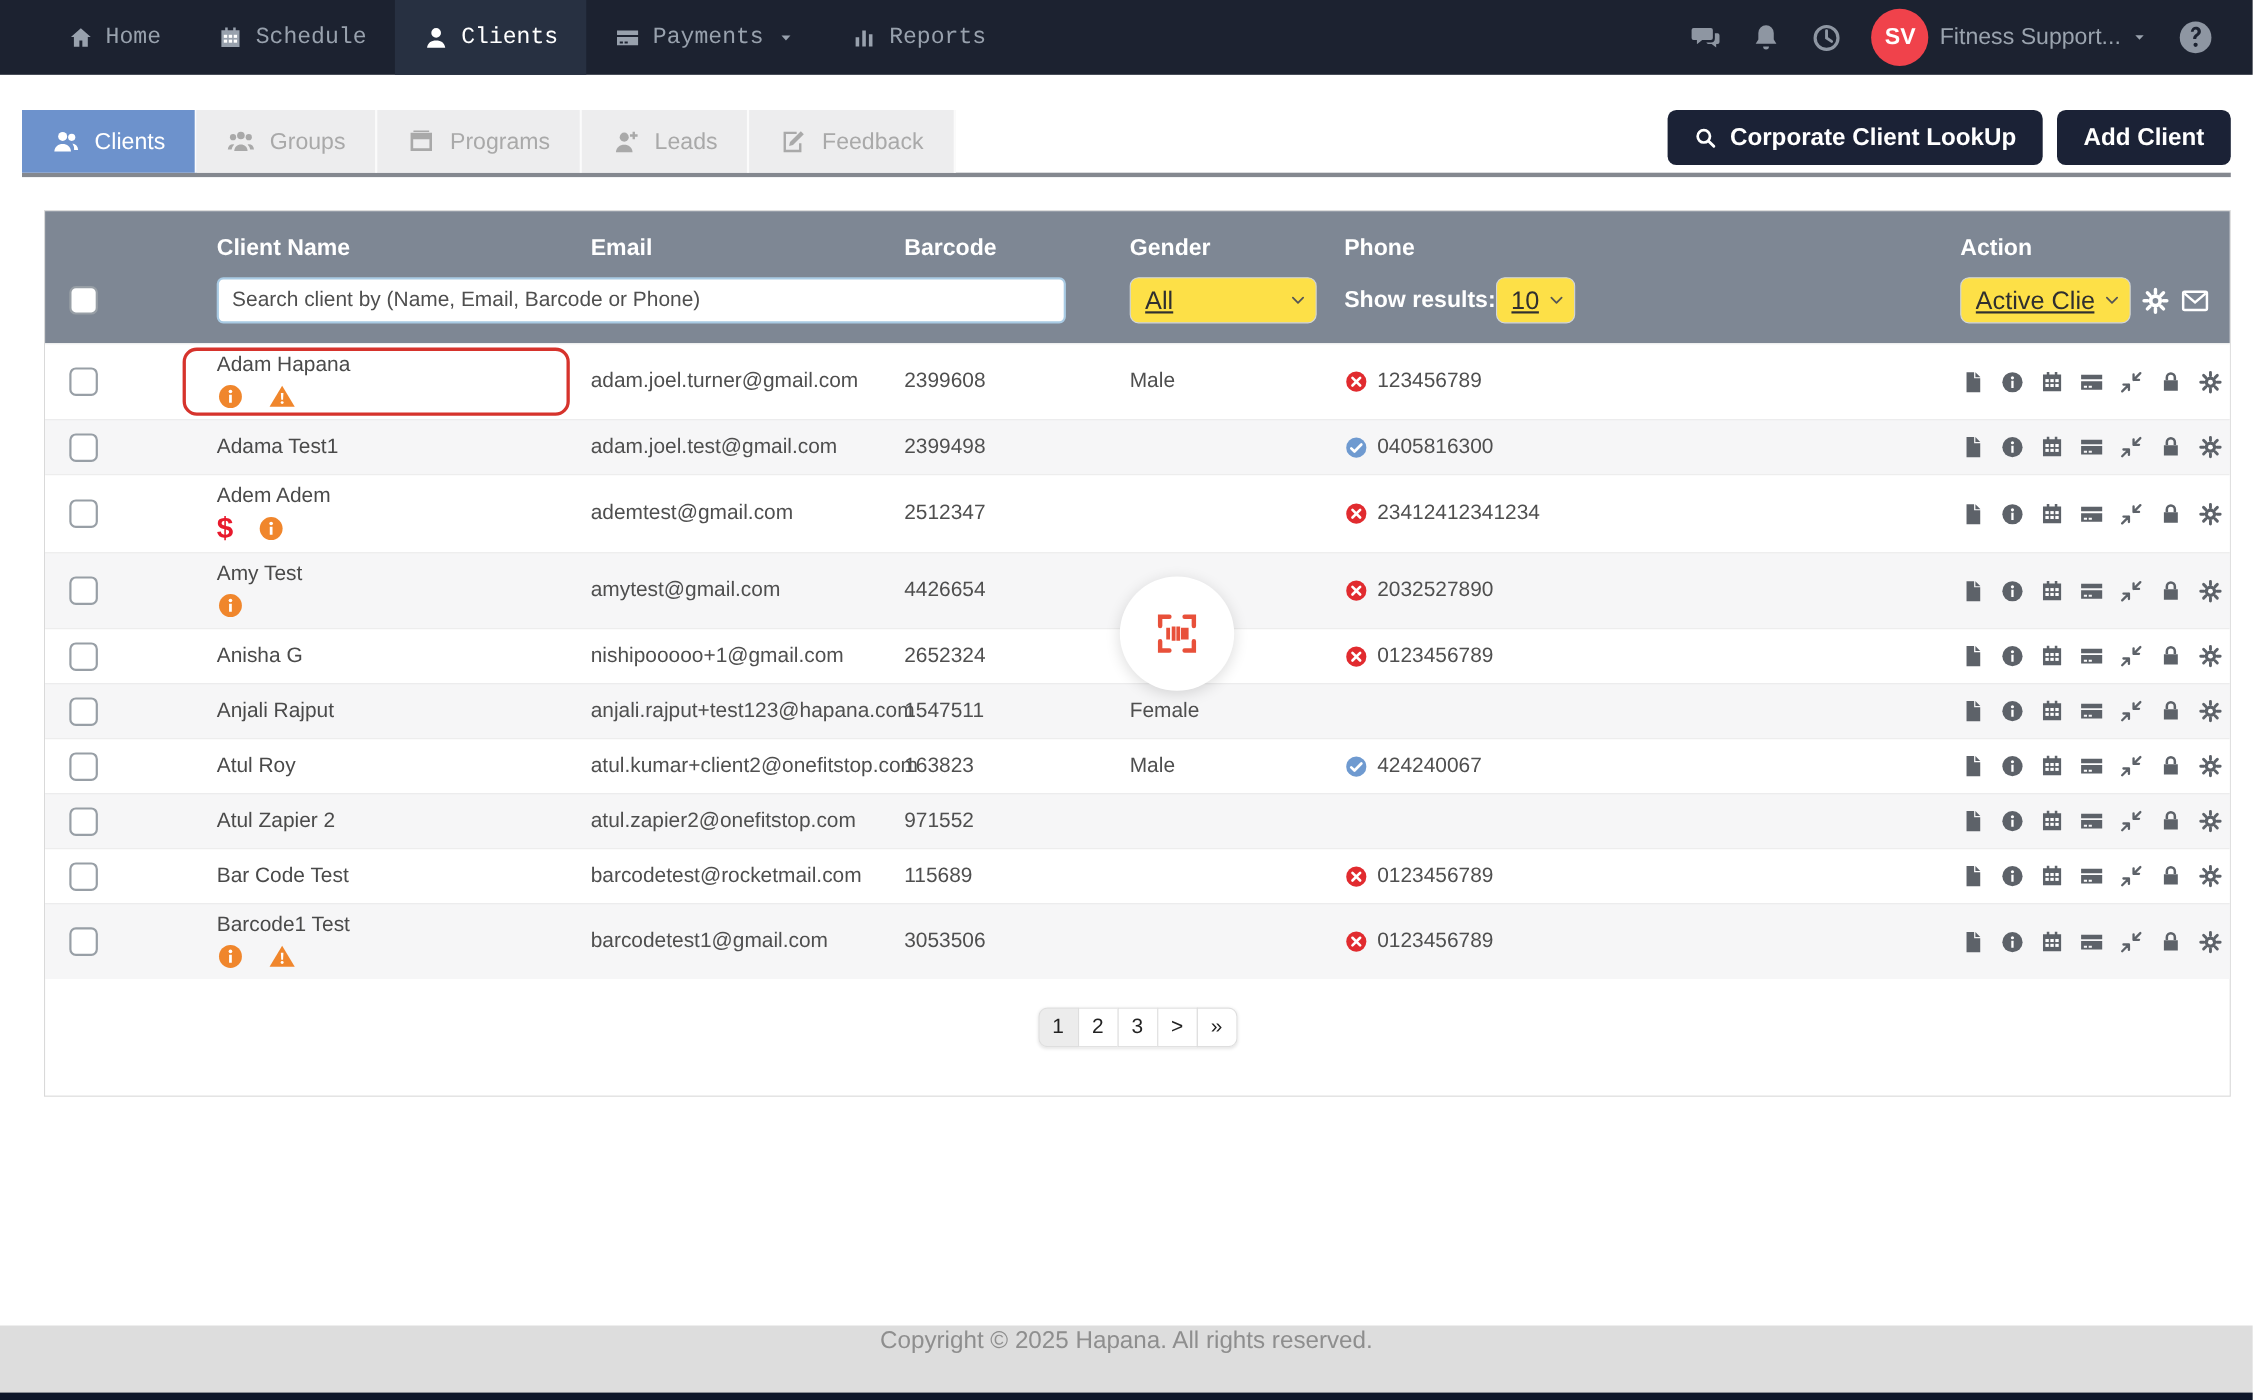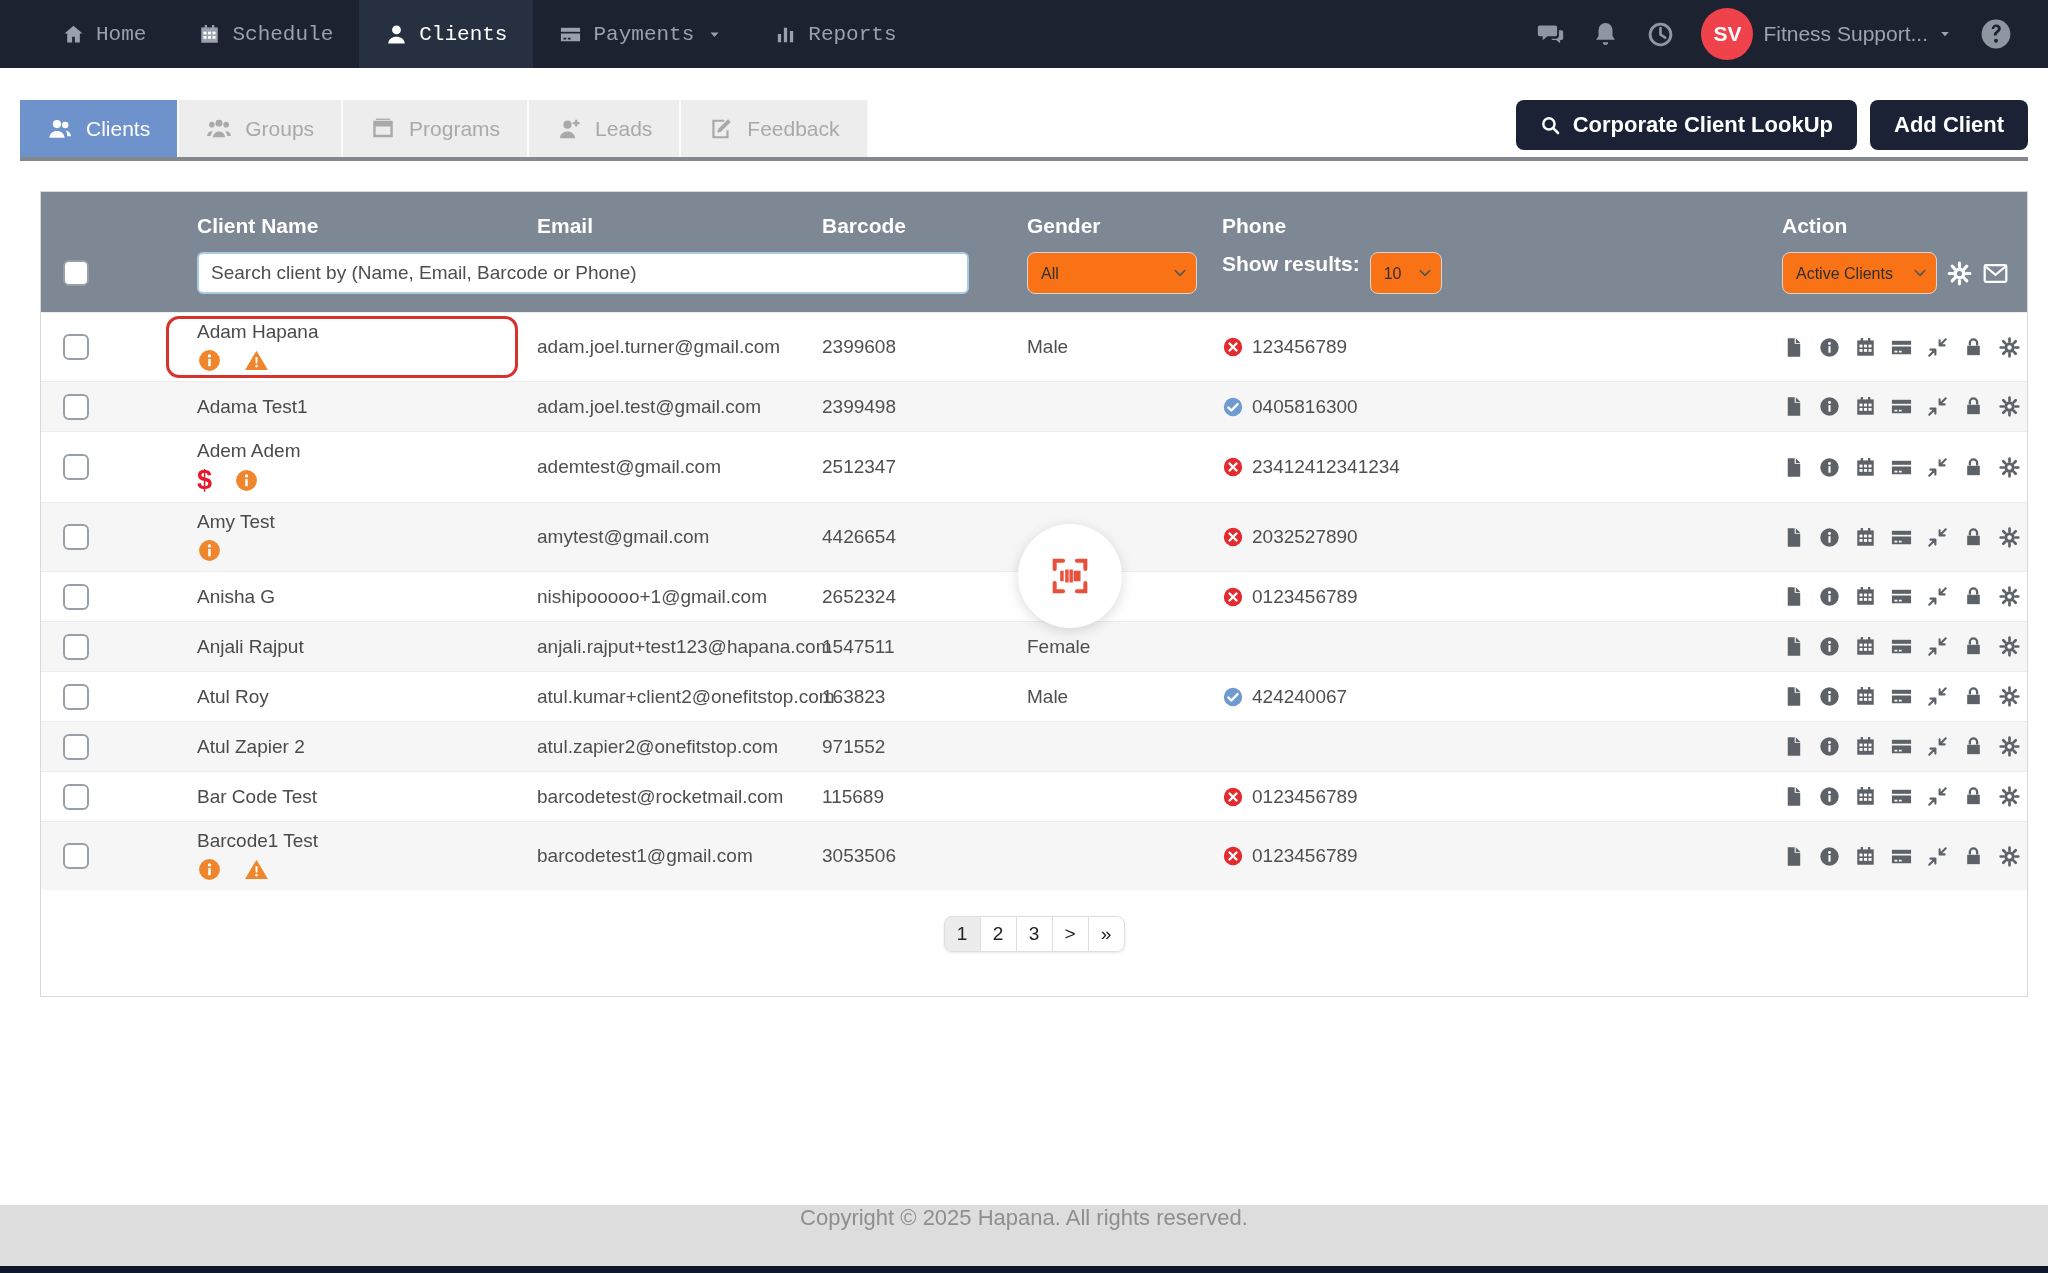--- a/index.html
+++ b/index.html
@@ -41,24 +41,24 @@
   .grid-cols { display:grid; grid-template-columns:130px 340px 285px 205px 195px 560px 1fr; }
   .thead { background:#7e8794; padding:12px 0 18px; }
   .th-labels { height:44px; align-items:center; color:#fff; font-weight:bold; font-size:21px; }
   .th-labels > div { padding-left:26px; }
   .th-filters { align-items:center; margin-top:4px; }
   .cbx { appearance:none; -webkit-appearance:none; width:26px; height:26px; border:2px solid #989fa6; border-radius:6px; background:#fff; margin-left:22px; cursor:pointer; flex:none; }
   .search-cell { grid-column:2 / span 3; padding-left:26px; }
   .search-input { width:772px; height:42px; border:2px solid #a9cbe4; border-radius:6px; padding:0 12px; font-size:19px; color:#333; font-family:inherit; outline:none; }
   .search-input::placeholder { color:#4f4f4f; }
   .select-wrap { position:relative; display:inline-block; height:42px; }
-  .select-wrap select { appearance:none; -webkit-appearance:none; border:1px solid #d2d6db; border-radius:8px; height:42px; padding:0 32px 0 13px; font-size:16px; color:#2f2f2f; background:#f97316; width:100%; font-family:inherit; cursor:pointer; outline:none; }
+  .select-wrap select { appearance:none; -webkit-appearance:none; border:1px solid #d2d6db; border-radius:8px; height:42px; padding:0 32px 0 13px; font-size:23px; color:#2f2f2f; background:#fde047; width:100%; font-family:inherit; cursor:pointer; outline:none;text-decoration:underline; }
   .select-wrap .chev { position:absolute; right:9px; top:13px; width:16px; height:16px; color:#555; pointer-events:none; }
   .filter-gender { padding-left:26px; }
-  .filter-results { padding-left:26px; display:flex; align-items:flex-start; gap:10px; color:#fff; font-weight:bold; font-size:21px; }
+  .filter-results { padding-left:26px; display:flex; align-items:center; color:#fff; font-weight:bold; font-size:21px; }
   .filter-bulk { padding-left:26px; display:flex; align-items:center; gap:9px; }
   .hdr-action-icon { width:27px; height:27px; color:#ffffff; cursor:pointer; --hole:#7e8794; }
 
   .row { align-items:center; min-height:50px; position:relative; background:#fff; font-size:19px; color:#4f4f4f; border-top:1px solid #ececec; }
   .row:nth-child(even) { background:#f6f6f7; }
   .cb-cell { display:flex; align-items:center; }
   .name-cell { padding:8px 0 8px 26px; display:flex; flex-direction:column; justify-content:center; gap:5px; }
   .client-name { color:#4a4a4a; }
   .name-icons { display:flex; align-items:center; gap:22px; }
   .name-icons .icon { width:25px; height:25px; color:#f0862c; }

